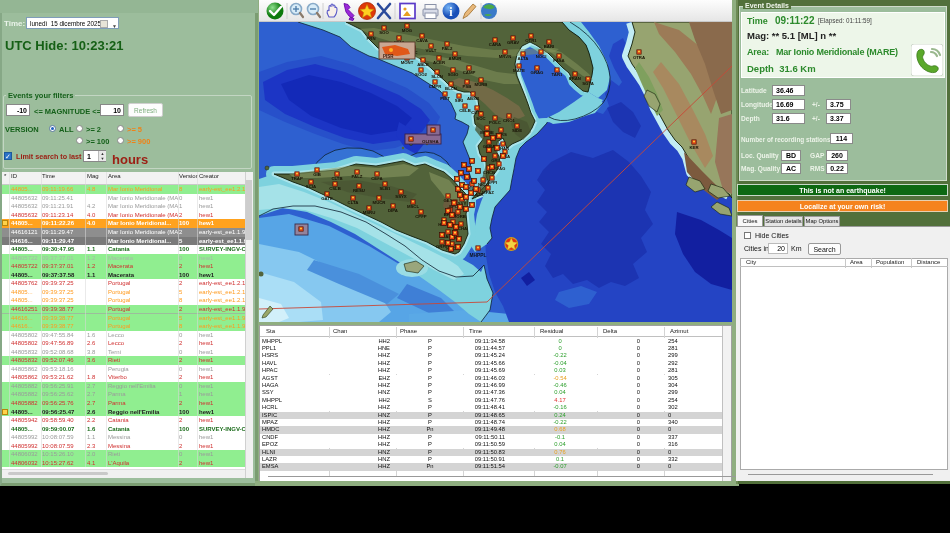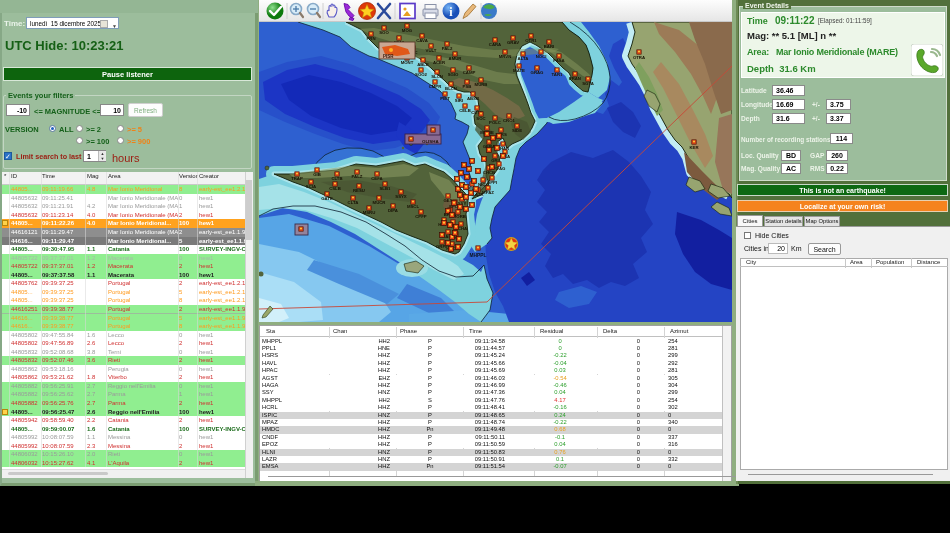--- a/index.html
+++ b/index.html
@@ -8,21 +8,20 @@
 </style></head>
 <body>
 <div id="root">
 <div class="abs" style="left:255px;top:0;width:4px;height:486px;background:#8fae80"></div>
 <div class="abs" style="left:732px;top:0;width:4px;height:486px;background:#8fae80"></div>
 <div class="abs" style="left:0;top:0;width:258px;height:486px;background:#9cbd9c;border-right:3px solid #7b9d72;border-left:2px solid #86a886;border-bottom:3px solid #7b9d72"></div>
 <div class="abs" style="left:0;top:0;width:258px;height:13px;background:#94b694"></div>
 <div class="abs" style="left:4px;top:19px;font-size:8px;font-weight:bold;color:#e9f3e9">Time:</div>
 <div class="abs" style="left:26px;top:17px;width:93px;height:12px;background:#fff;border:1px solid #7f9db9;font-size:6.3px;color:#000;line-height:11px;white-space:nowrap;overflow:hidden"><span style="margin-left:3px">lunedì&nbsp;&nbsp;15 dicembre 2025</span><span class="abs" style="right:10px;top:2px;width:8px;height:8px;background:#e8e4d8;border:1px solid #aaa"></span><span class="abs" style="right:1px;top:3px;color:#444;font-size:5px">▼</span></div>
 <div class="abs" style="left:5px;top:38px;font-size:13px;font-weight:bold;color:#156015">UTC Hide: 10:23:21</div>
-<div class="abs" style="left:3px;top:67px;width:249px;height:14px;background:#0d640d;border:1px solid #d8e8d8;color:#fff;font-weight:bold;font-size:7.5px;text-align:center;line-height:13px">Pause listener</div>
 <div class="abs" style="left:3px;top:95px;width:249px;height:74px;border:1px solid #c3d6c3;border-radius:2px"></div>
 <div class="abs" style="left:6px;top:91px;background:#9cbd9c;padding:0 2px;font-size:7.5px;font-weight:bold;color:#15601a">Events your filters</div>
 <div class="abs inbox" style="left:6px;top:104px;width:24px;height:12px;font-size:7px;text-align:right;line-height:11px;padding-right:2px">-10</div>
 <div class="abs" style="left:34px;top:107px;font-size:7.5px;font-weight:bold;color:#15601a">&lt;= MAGNITUDE &lt;=</div>
 <div class="abs inbox" style="left:100px;top:104px;width:24px;height:12px;font-size:7px;text-align:right;line-height:11px;padding-right:2px">10</div>
 <div class="abs" style="left:128px;top:103px;width:35px;height:14px;background:#fdfdfd;border:1px solid #cfcfcf;border-radius:2px;font-size:6.5px;color:#7fae7f;text-align:center;line-height:13px">Refresh</div>
 <div class="abs" style="left:5px;top:125px;font-size:7.5px;font-weight:bold;color:#15601a">VERSION</div>
 <span class="abs" style="left:49px;top:125px;width:7px;height:7px;background:#fff;border:1px solid #5a78a0;border-radius:50%"></span>
     <span class="abs" style="left:51px;top:127px;width:3px;height:3px;background:#2060c0;border-radius:50%"></span>
 <div class="abs" style="left:59px;top:125px;font-size:7.5px;font-weight:bold;color:#15601a">ALL</div>
@@ -31,21 +30,21 @@
 <span class="abs" style="left:117px;top:125px;width:7px;height:7px;background:#fff;border:1px solid #888;border-radius:50%"></span>
 <div class="abs" style="left:127px;top:125px;font-size:7.5px;font-weight:bold;color:#ef8318">&gt;= 5</div>
 <span class="abs" style="left:76px;top:137px;width:7px;height:7px;background:#fff;border:1px solid #888;border-radius:50%"></span>
 <div class="abs" style="left:86px;top:137px;font-size:7.5px;font-weight:bold;color:#15601a">&gt;= 100</div>
 <span class="abs" style="left:117px;top:137px;width:7px;height:7px;background:#fff;border:1px solid #888;border-radius:50%"></span>
 <div class="abs" style="left:127px;top:137px;font-size:7.5px;font-weight:bold;color:#ef8318">&gt;= 900</div>
 <div class="abs" style="left:4px;top:152px;width:8px;height:8px;background:#2b72c8;border:1px solid #1c5a9c;color:#fff;font-size:7px;line-height:8px;text-align:center">✓</div>
 <div class="abs" style="left:16px;top:152px;font-size:7.2px;font-weight:bold;color:#9c2015">Limit search to last</div>
 <div class="abs inbox" style="left:83px;top:150px;width:23px;height:12px;font-size:7px;line-height:11px;padding-left:3px;font-weight:bold">1</div>
 <div class="abs" style="left:98px;top:151px;width:8px;height:10px;background:#e8e8e8;border-left:1px solid #bbb;font-size:4px;line-height:5px;text-align:center;color:#333">▲<br>▼</div>
-<div class="abs" style="left:112px;top:152px;font-size:11px;font-weight:normal;color:#9c2015">hours</div>
+<div class="abs" style="left:112px;top:152px;font-size:13px;font-weight:bold;color:#9c2015">hours</div>
 <div class="abs" style="left:2px;top:172px;width:243px;height:13px;background:#f2f2f2;border-bottom:1px solid #c8c8c8;font-size:6px;color:#222">
       <span class="abs" style="left:2px;top:1px">*</span>
       <span class="abs" style="left:9px;top:1px">ID</span>
       <span class="abs" style="left:40px;top:1px">Time</span>
       <span class="abs" style="left:85px;top:1px">Mag</span>
       <span class="abs" style="left:106px;top:1px">Area</span>
       <span class="abs" style="left:177px;top:1px;width:19px;overflow:hidden">Version</span>
       <span class="abs" style="left:197px;top:1px">Creator</span>
     </div>
 <div class="abs" style="left:2px;top:185.2px;width:243px;height:8.6px;background:#90ee90;color:#ff9a1e;font-weight:normal;font-size:6px;line-height:8.6px;white-space:nowrap;overflow:hidden">

